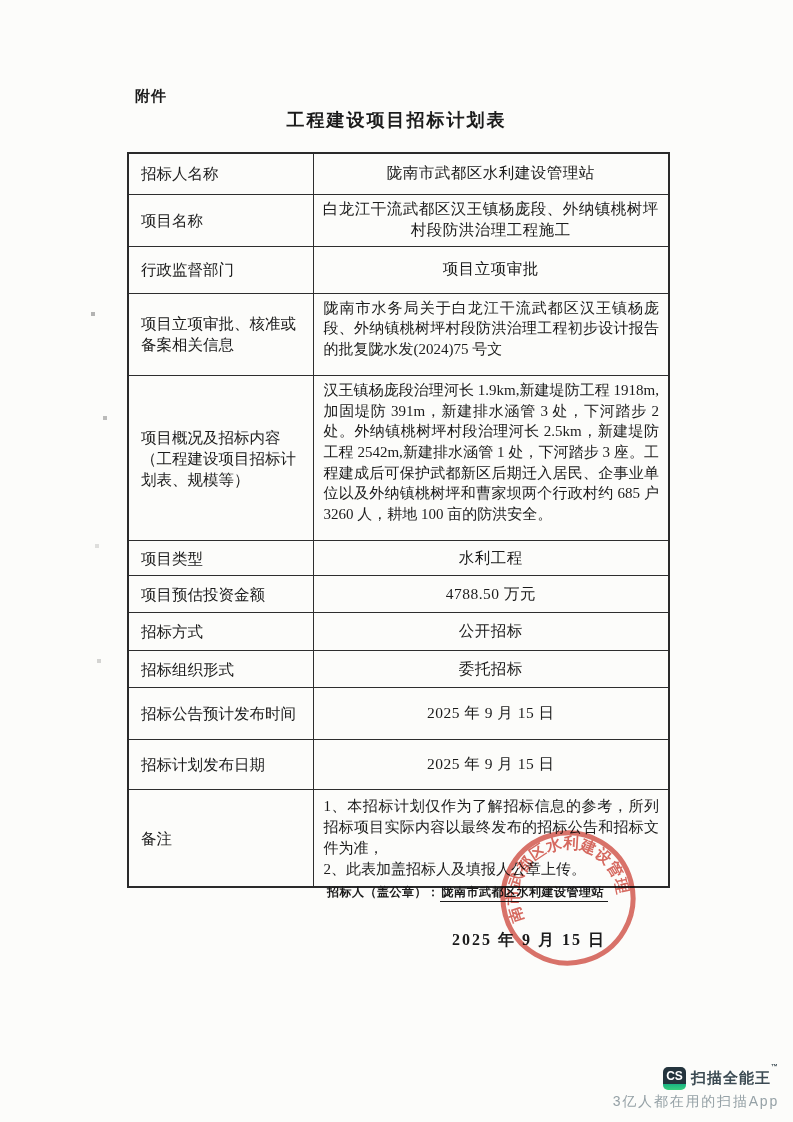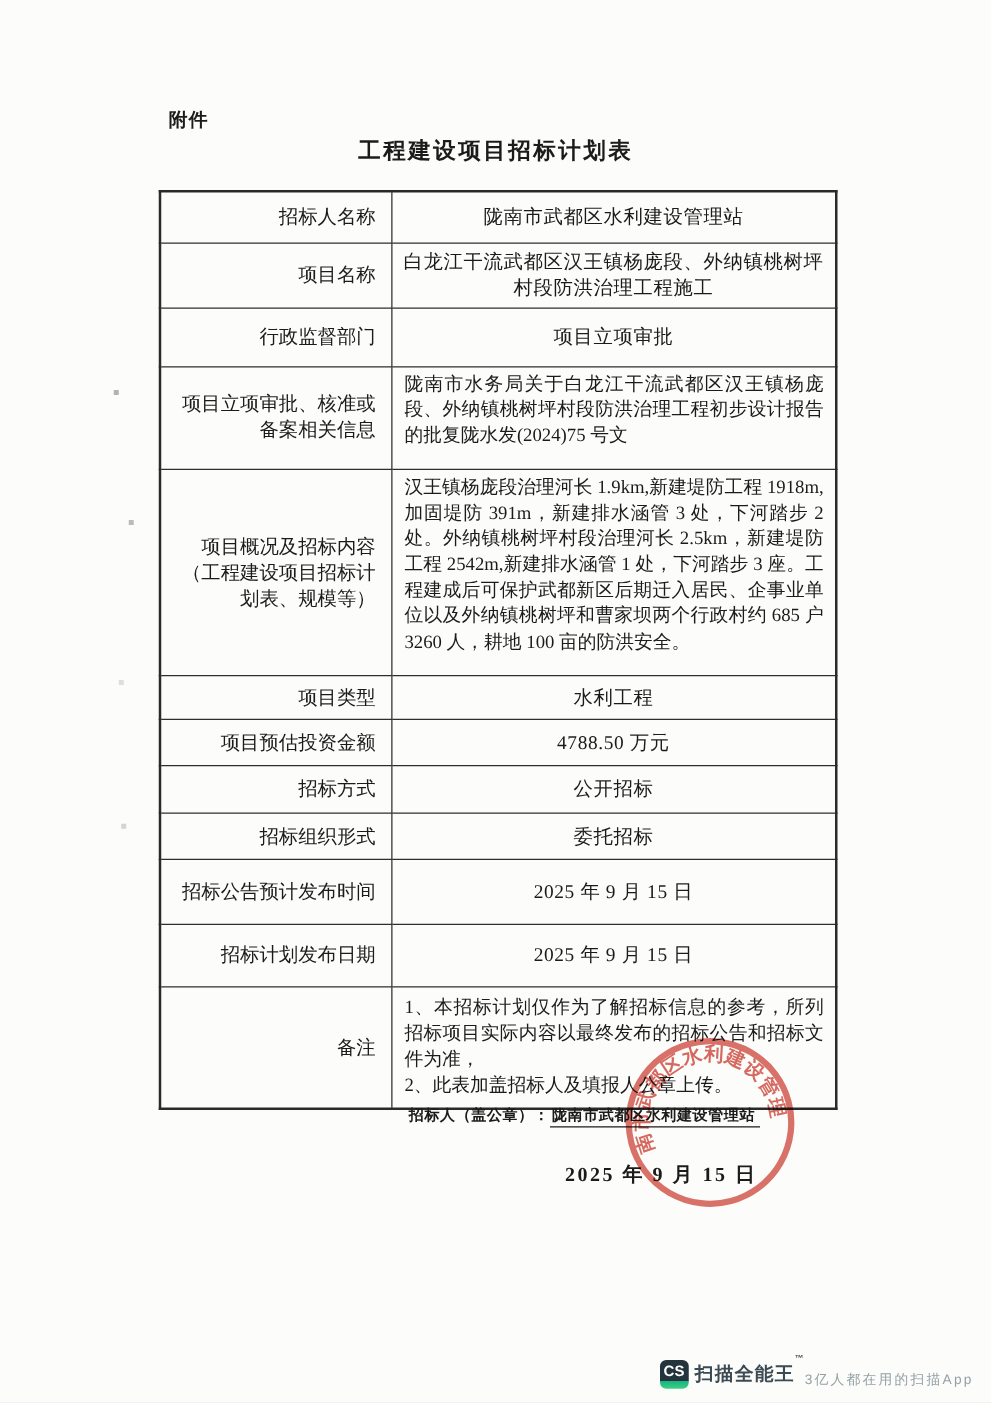--- a/index.html
+++ b/index.html
@@ -40,21 +40,21 @@
     font-size: 15.5px;
   }
   .bid-table col.c-label { width: 185px; }
   .bid-table col.c-value { width: 356px; }
   .bid-table td {
     border: 1.8px solid #2e2e2e;
     vertical-align: middle;
     padding: 2px 6px;
   }
   .bid-table td.lbl {
-    text-align: right;
+    text-align: left;
     line-height: 21px;
     padding: 2px 12px;
   }
   .bid-table td.val-center { text-align: center; letter-spacing: .5px; }
   .bid-table td.val-just {
     text-align: justify;
     font-size: 15px;
     line-height: 20.6px;
     padding: 4px 9px 16px 10px;
   }
@@ -81,34 +81,34 @@
   .seal {
     position: absolute; left: 486px; top: 816px;
     width: 164px; height: 164px;
     transform: rotate(-15deg);
     mix-blend-mode: multiply;
     opacity: .88;
     pointer-events: none;
   }
   .watermark {
     position: absolute; right: 14px; bottom: 11px;
-    display: flex; flex-direction: row; align-items: flex-end;
+    display: flex; flex-direction: column; align-items: flex-end;
     font-family: "Liberation Sans", "DejaVu Sans", sans-serif;
   }
   .wm-top { display: flex; align-items: center; gap: 5px; }
   .cs-logo {
     width: 23px; height: 23px; border-radius: 5px;
     background: linear-gradient(180deg, #24343d 0%, #24343d 72%, #17b183 72%, #3bd07f 100%);
     color: #ffffff; font-size: 12px; font-weight: 700;
     text-align: center; line-height: 18px;
   }
   .wm-brand { font-size: 15px; font-weight: 700; color: #3c4b53; letter-spacing: 1px; }
   .wm-tm { font-size: 7px; color: #3c4b53; vertical-align: top; position: relative; top: -6px; }
   .wm-tagline {
-    margin-top: 3px; font-size: 11px; color: #95a1a6; letter-spacing: 1.8px;
+    margin-top: 3px; font-size: 14px; color: #95a1a6; letter-spacing: 1.8px;
   }
 </style>
 </head>
 <body>
 
 <div class="page">
   <div class="specks"></div>
 
   <div class="attachment">附件</div>
   <div class="doc-title">工程建设项目招标计划表</div>

